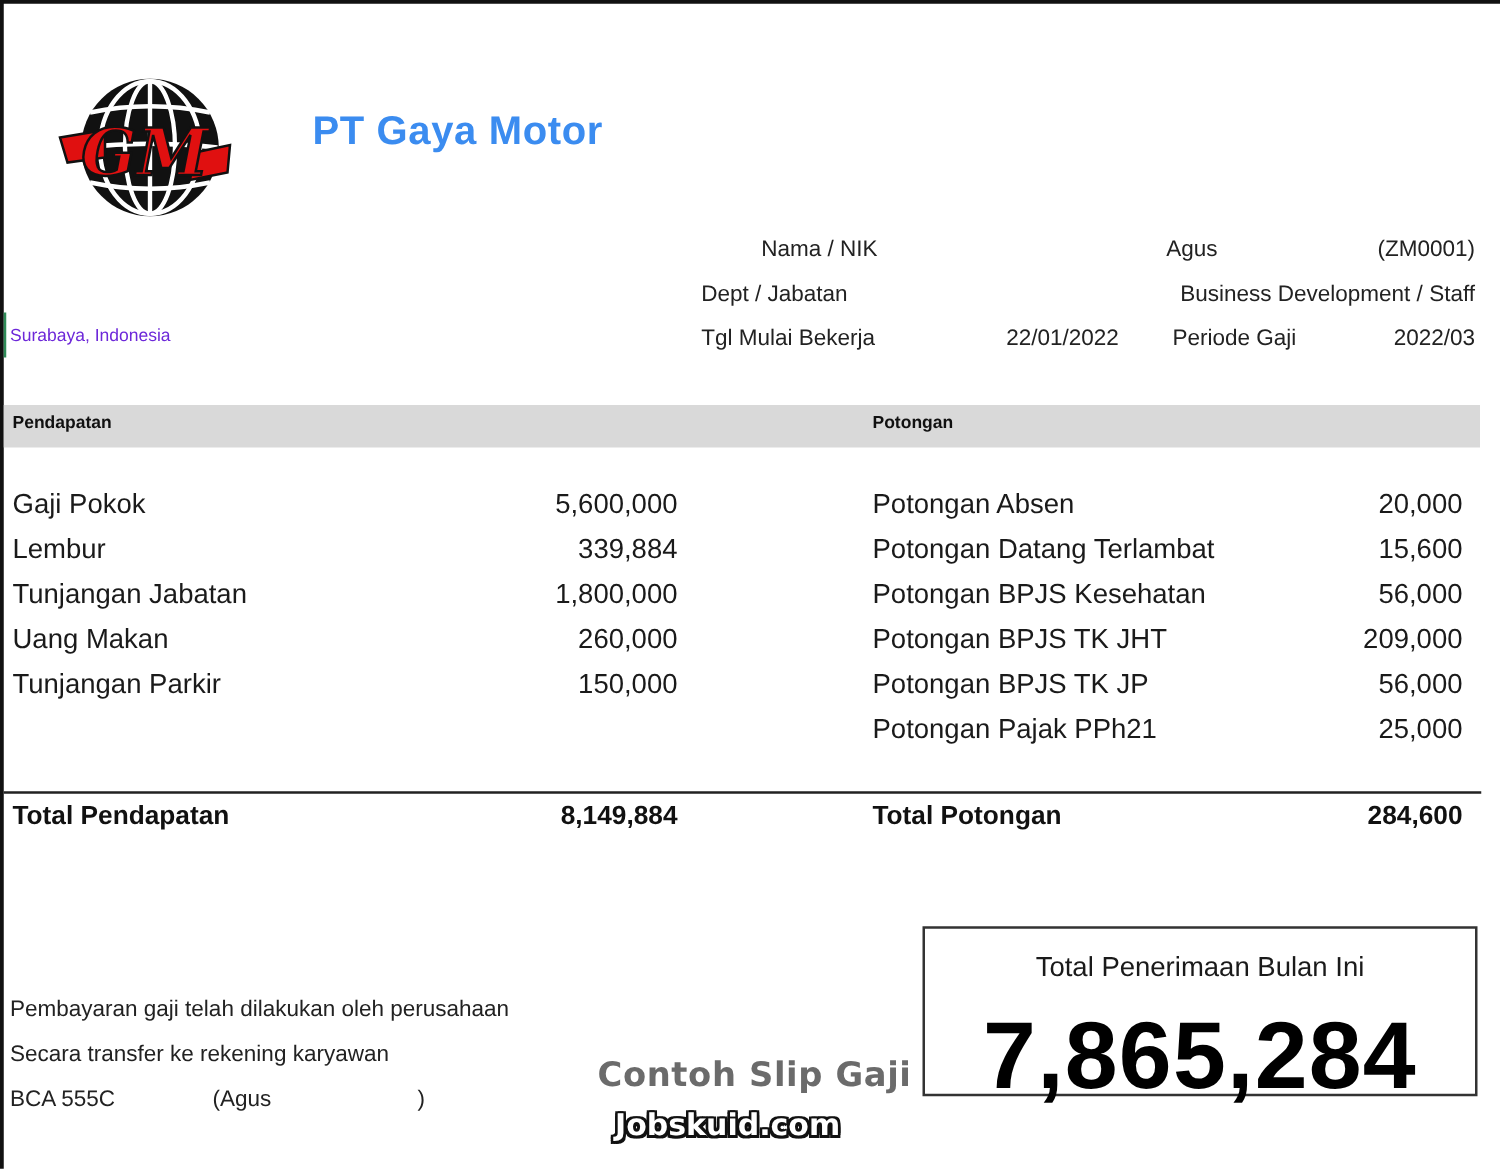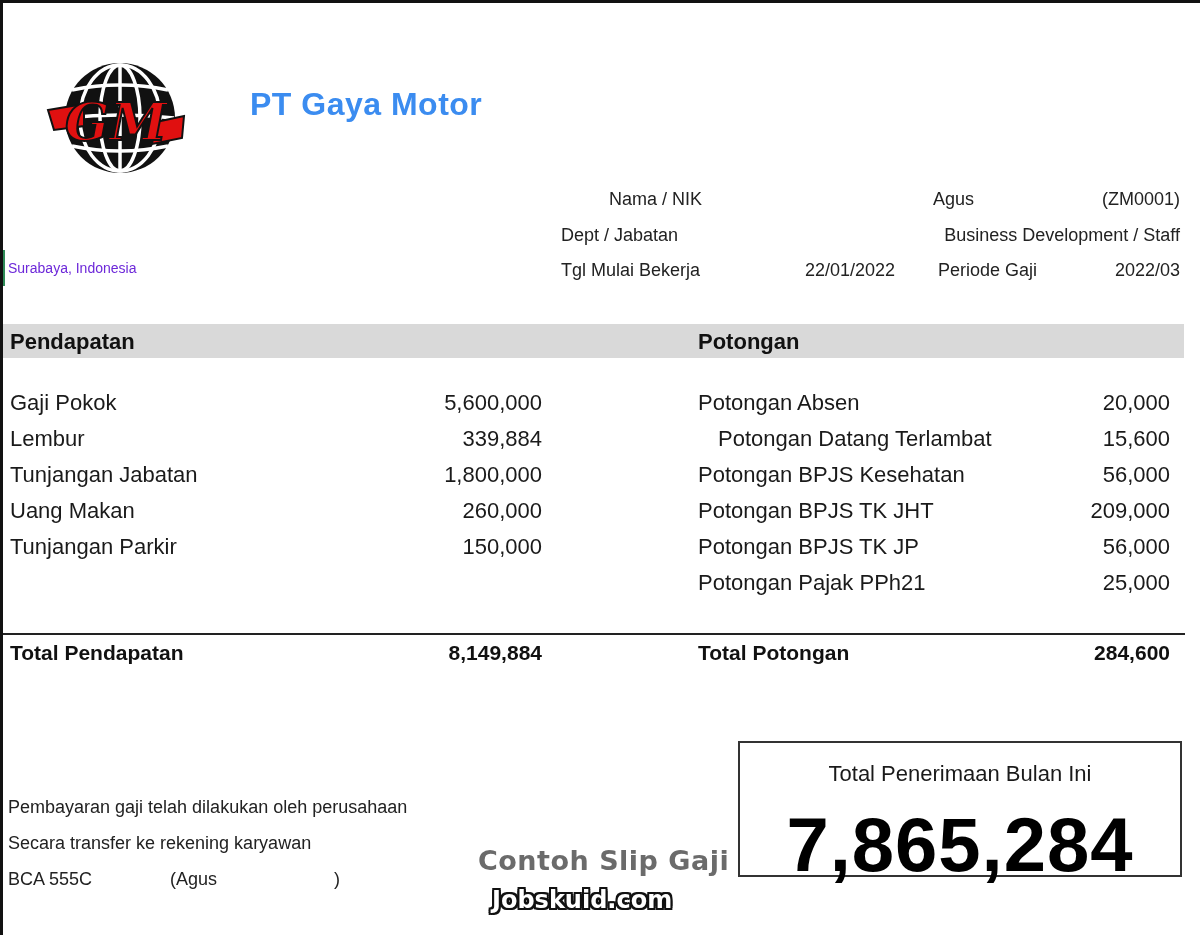--- a/index.html
+++ b/index.html
@@ -13,21 +13,21 @@
   .abs { position: absolute; white-space: nowrap; }
 
   .logo { position: absolute; left: 44px; top: 60px; width: 142px; height: 116px; }
   .company { position: absolute; left: 250px; top: 86px; font-size: 32px; font-weight: bold; color: #3b8cf0; letter-spacing: 0.5px; }
 
   .info { font-size: 18px; color: #222; }
   .city { left: 8px; top: 260px; font-size: 14px; color: #6d28d9; }
   .green-mark { position: absolute; left: 3px; top: 250px; width: 2px; height: 36px; background: #2e8b57; }
 
   .section-bar { position: absolute; left: 3px; top: 324px; width: 1181px; height: 34px; background: #d9d9d9; }
-  .section-title { font-size: 22px; font-weight: bold; color: #111; top: 329px; }
+  .section-title { font-size: 14px; font-weight: bold; color: #111; top: 329px; }
 
   .row-label { font-size: 22px; color: #1a1a1a; }
   .row-value { font-size: 22px; color: #1a1a1a; text-align: right; }
 
   .divider { position: absolute; left: 3px; top: 633px; width: 1182px; height: 2px; background: #222; }
   .total { font-size: 21px; font-weight: bold; color: #111; top: 641px; }
 
   .note { font-size: 18px; color: #222; left: 8px; }
 
   .watermark1 { left: 478px; top: 845px; font-size: 27px; font-weight: 900; color: #6b6b6b; font-family: "DejaVu Sans", sans-serif; letter-spacing: 0.5px; }
@@ -96,21 +96,21 @@
   <div class="abs row-value" style="right:658px; top:498px;">260,000</div>
 
   <div class="abs row-label" style="left:10px; top:534px;">Tunjangan Parkir</div>
   <div class="abs row-value" style="right:658px; top:534px;">150,000</div>
 </div>
 
 <div>
   <div class="abs row-label" style="left:698px; top:390px;text-align:center;">Potongan Absen</div>
   <div class="abs row-value" style="right:30px; top:390px;">20,000</div>
 
-  <div class="abs row-label" style="left:698px; top:426px;margin-left:20px;">Potongan Datang Terlambat</div>
+  <div class="abs row-label" style="left:698px; top:426px;">Potongan Datang Terlambat</div>
   <div class="abs row-value" style="right:30px; top:426px;">15,600</div>
 
   <div class="abs row-label" style="left:698px; top:462px;">Potongan BPJS Kesehatan</div>
   <div class="abs row-value" style="right:30px; top:462px;">56,000</div>
 
   <div class="abs row-label" style="left:698px; top:498px;">Potongan BPJS TK JHT</div>
   <div class="abs row-value" style="right:30px; top:498px;">209,000</div>
 
   <div class="abs row-label" style="left:698px; top:534px;">Potongan BPJS TK JP</div>
   <div class="abs row-value" style="right:30px; top:534px;">56,000</div>

